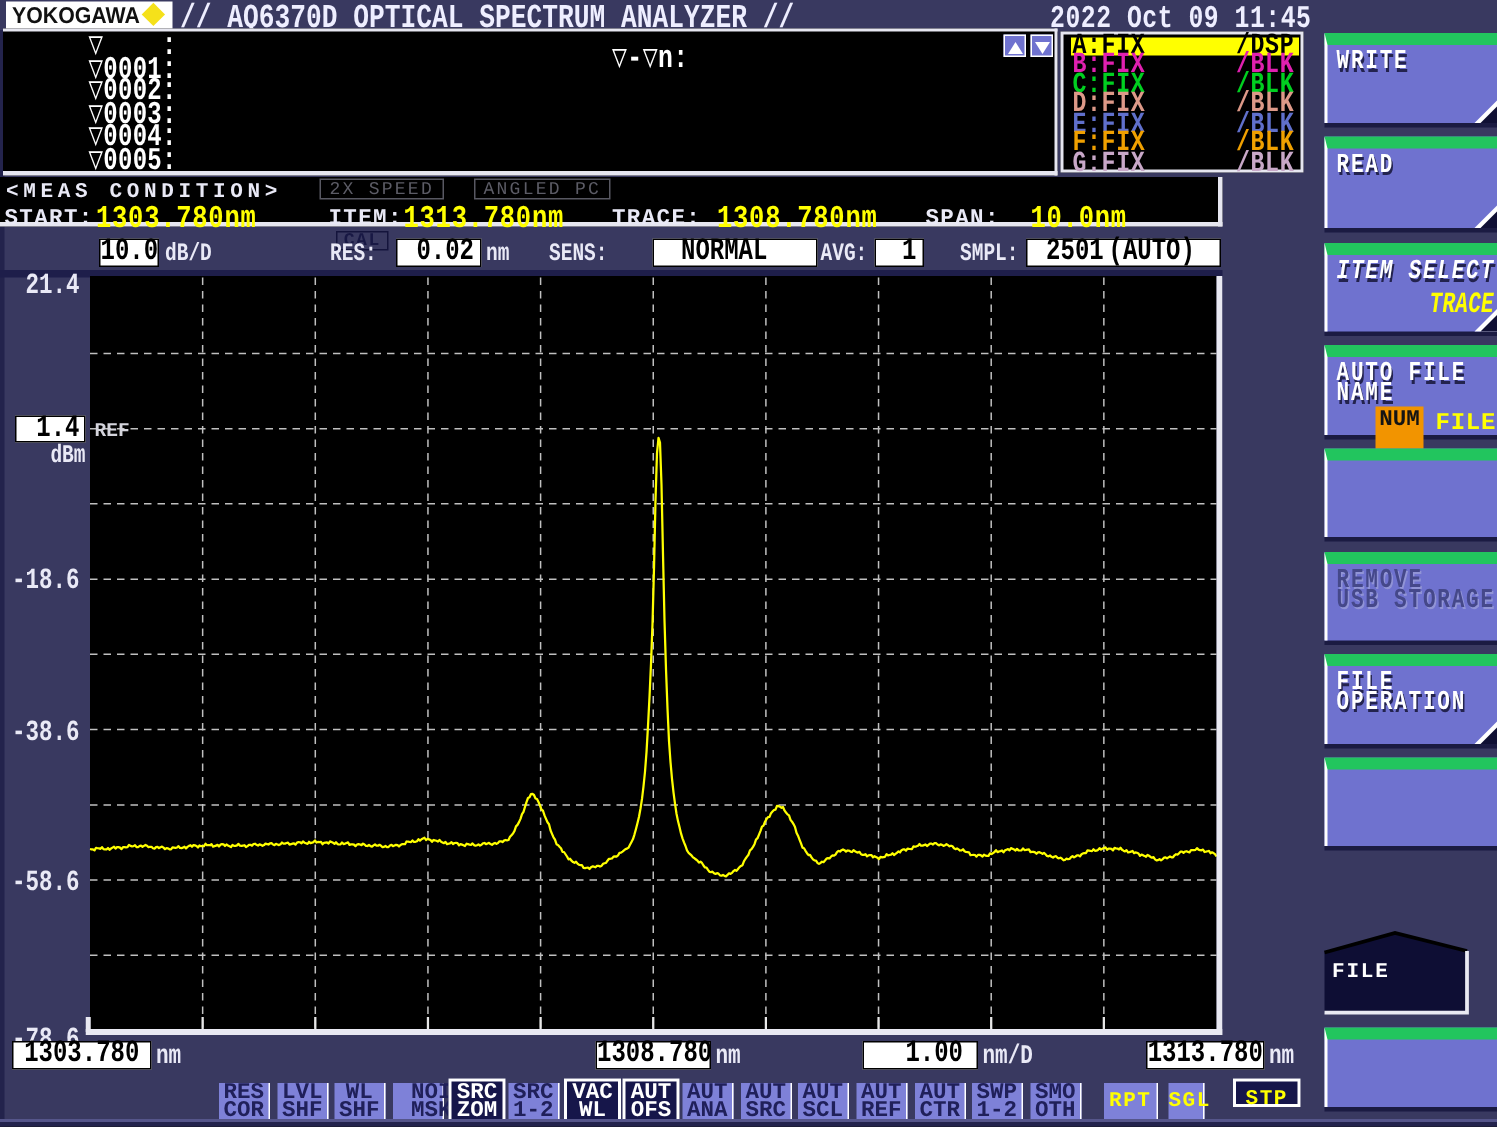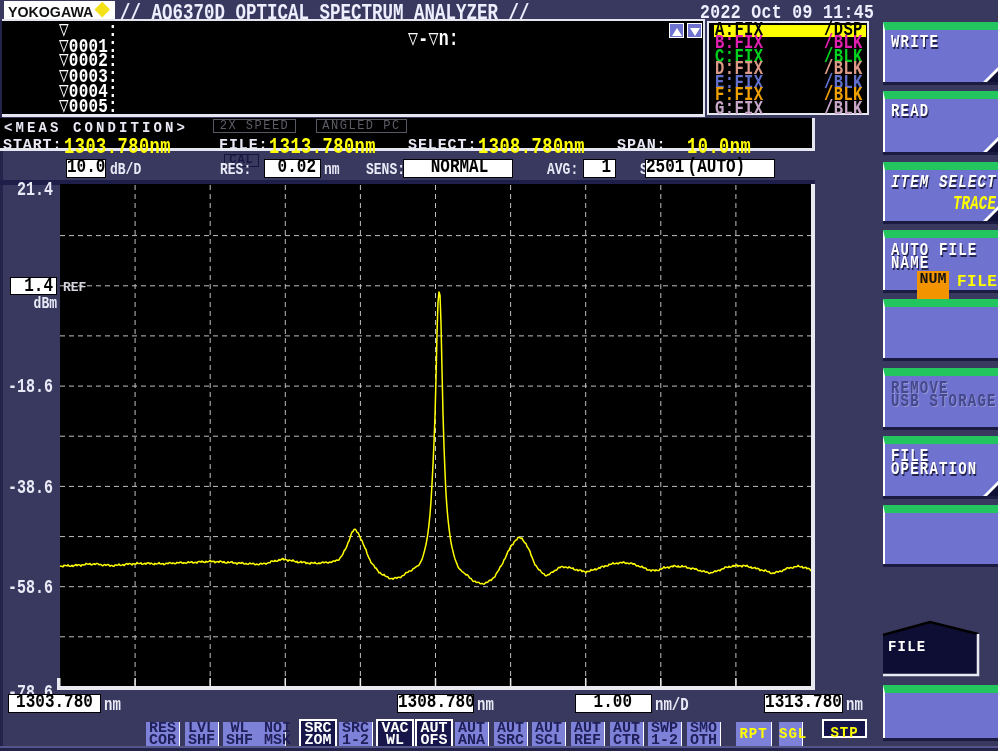--- a/index.html
+++ b/index.html
@@ -72,55 +72,55 @@
 <span style="color:#f0a000;">/BLK</span>
 <span style="color:#c8a8c8;">/BLK</span></div>
 
 <div class="abs" style="left:0;top:118px;width:815px;height:33px;background:#000;border-bottom:3px solid #e6e6f0;border-right:3px solid #e6e6f0;"></div>
 <div class="abs mono" style="left:4px;top:120px;font-size:14px;font-weight:bold;color:#e9e9f6;letter-spacing:3.1px;">&lt;MEAS CONDITION&gt;</div>
 <div class="abs mono" style="left:213px;top:119px;width:83px;height:14px;border:1px solid #585862;color:#5c5c66;font-size:12px;font-weight:normal;text-align:center;letter-spacing:1.5px;line-height:12px;">2X SPEED</div>
 <div class="abs mono" style="left:300px;top:119px;width:91px;height:14px;border:1px solid #585862;color:#5c5c66;font-size:12px;font-weight:normal;text-align:center;letter-spacing:1.5px;line-height:12px;margin-left:16px;">ANGLED PC</div>
 
 <div class="abs mono" style="left:3px;top:137px;font-size:15px;font-weight:bold;color:#e9e9f6;letter-spacing:0.9px;">START:</div>
 <div class="abs mono" style="left:64px;top:134.5px;font-size:17px;font-weight:bold;color:#ffff00;letter-spacing:0.5px;transform:scale(1,1.25);transform-origin:0 0;">1303.780nm</div>
-<div class="abs mono" style="left:219px;top:137px;font-size:15px;font-weight:bold;color:#e9e9f6;letter-spacing:0.9px;">FILE:</div>
+<div class="abs mono" style="left:219px;top:137px;font-size:15px;font-weight:bold;color:#e9e9f6;letter-spacing:0.9px;">ITEM:</div>
 <div class="abs mono" style="left:269px;top:134.5px;font-size:17px;font-weight:bold;color:#ffff00;letter-spacing:0.5px;transform:scale(1,1.25);transform-origin:0 0;">1313.780nm</div>
-<div class="abs mono" style="left:408px;top:137px;font-size:15px;font-weight:bold;color:#e9e9f6;letter-spacing:0.9px;">SELECT:</div>
+<div class="abs mono" style="left:408px;top:137px;font-size:15px;font-weight:bold;color:#e9e9f6;letter-spacing:0.9px;">TRACE:</div>
 <div class="abs mono" style="left:478px;top:134.5px;font-size:17px;font-weight:bold;color:#ffff00;letter-spacing:0.5px;transform:scale(1,1.25);transform-origin:0 0;">1308.780nm</div>
 <div class="abs mono" style="left:617px;top:137px;font-size:15px;font-weight:bold;color:#e9e9f6;letter-spacing:0.9px;">SPAN:</div>
 <div class="abs mono" style="left:687px;top:134.5px;font-size:17px;font-weight:bold;color:#ffff00;letter-spacing:0.5px;transform:scale(1,1.25);transform-origin:0 0;">10.0nm</div>
 
 <div class="abs mono" style="left:224px;top:154px;width:35px;height:13px;border:1px solid #14143c;color:#181844;font-size:12px;font-weight:bold;text-align:center;line-height:11px;letter-spacing:1px;">CAL</div>
 <div class="box mono" style="left:66px;top:159px;width:40px;height:19px;font-size:16px;line-height:17px;text-align:right;padding-right:3px;"><i>10.0</i></div>
 <div class="abs mono wlab" style="left:110px;top:162px;font-size:13px;">dB/D</div>
 <div class="abs mono wlab" style="left:220px;top:162px;font-size:13px;">RES:</div>
 <div class="box mono" style="left:264px;top:159px;width:57px;height:19px;font-size:16px;line-height:17px;text-align:right;padding-right:4px;"><i>0.02</i></div>
 <div class="abs mono wlab" style="left:324px;top:162px;font-size:13px;">nm</div>
 <div class="abs mono wlab" style="left:366px;top:162px;font-size:13px;">SENS:</div>
-<div class="box mono" style="left:403px;top:159px;width:110px;height:19px;font-size:16px;line-height:17px;text-align:center;padding-left:3px;"><i>NORMAL</i></div>
+<div class="box mono" style="left:435px;top:159px;width:110px;height:19px;font-size:16px;line-height:17px;text-align:left;padding-left:18px;"><i>NORMAL</i></div>
 <div class="abs mono wlab" style="left:547px;top:162px;font-size:13px;">AVG:</div>
 <div class="box mono" style="left:583px;top:159px;width:33px;height:19px;font-size:16px;line-height:17px;text-align:right;padding-right:4px;"><i>1</i></div>
 <div class="abs mono wlab" style="left:640px;top:162px;font-size:13px;">SMPL:</div>
-<div class="box mono" style="left:645px;top:159px;width:130px;height:19px;font-size:16px;line-height:17px;text-align:left;padding-right:4px;"><i>2501 (AUTO)</i></div>
+<div class="box mono" style="left:684px;top:159px;width:130px;height:19px;font-size:16px;line-height:17px;text-align:center;padding-right:4px;"><i>2501 (AUTO)</i></div>
 
 <div class="abs" style="left:0;top:180px;width:815px;height:4.5px;background:#1e1e4a;"></div>
 
 <div class="abs mono" style="left:0;top:182px;width:53px;font-size:15px;font-weight:bold;color:#e9e9f6;text-align:right;transform:scale(1,1.3);transform-origin:100% 50%;">21.4</div>
 <div class="box mono" style="left:10px;top:277px;width:47px;height:18px;font-size:16px;line-height:16px;text-align:right;padding-right:3px;"><i>1.4</i></div>
 <div class="abs mono" style="left:0;top:296px;width:57px;font-size:13px;font-weight:bold;color:#e9e9f6;text-align:right;transform:scale(1,1.3);transform-origin:100% 50%;">dBm</div>
 <div class="abs mono" style="left:0;top:379px;width:53px;font-size:15px;font-weight:bold;color:#e9e9f6;text-align:right;transform:scale(1,1.3);transform-origin:100% 50%;">-18.6</div>
 <div class="abs mono" style="left:0;top:480px;width:53px;font-size:15px;font-weight:bold;color:#e9e9f6;text-align:right;transform:scale(1,1.3);transform-origin:100% 50%;">-38.6</div>
 <div class="abs mono" style="left:0;top:580px;width:53px;font-size:15px;font-weight:bold;color:#e9e9f6;text-align:right;transform:scale(1,1.3);transform-origin:100% 50%;">-58.6</div>
 <div class="abs mono" style="left:0;top:685px;width:53px;font-size:15px;font-weight:bold;color:#e9e9f6;text-align:right;transform:scale(1,1.3);transform-origin:100% 50%;">-78.6</div>
 
 <div class="box mono" style="left:8px;top:694px;width:93px;height:19px;font-size:16px;line-height:17px;text-align:center;"><i>1303.780</i></div>
 <div class="abs mono wlab" style="left:104px;top:697px;font-size:14px;">nm</div>
 <div class="box mono" style="left:397px;top:694px;width:77px;height:19px;font-size:16px;line-height:17px;text-align:center;"><i>1308.780</i></div>
 <div class="abs mono wlab" style="left:477px;top:697px;font-size:14px;">nm</div>
-<div class="box mono" style="left:575px;top:694px;width:77px;height:19px;font-size:16px;line-height:17px;text-align:right;padding-right:19px;"><i>1.00</i></div>
+<div class="box mono" style="left:575px;top:694px;width:77px;height:19px;font-size:16px;line-height:17px;text-align:right;padding-right:9px;"><i>1.00</i></div>
 <div class="abs mono wlab" style="left:655px;top:697px;font-size:14px;">nm/D</div>
 <div class="box mono" style="left:764px;top:694px;width:79px;height:19px;font-size:16px;line-height:17px;text-align:center;"><i>1313.780</i></div>
 <div class="abs mono wlab" style="left:846px;top:697px;font-size:14px;">nm</div>
 
 <svg class="abs" style="left:57px;top:184px;" width="758" height="508" viewBox="0 0 758 508">
   <rect x="3" y="0" width="751" height="502" fill="#000"></rect>
   <line x1="78.1" y1="1" x2="78.1" y2="501" stroke="#c0c0c0" stroke-width="1" stroke-dasharray="5,4"></line>
   <line x1="153.2" y1="1" x2="153.2" y2="501" stroke="#c0c0c0" stroke-width="1" stroke-dasharray="5,4"></line>
   <line x1="228.3" y1="1" x2="228.3" y2="501" stroke="#c0c0c0" stroke-width="1" stroke-dasharray="5,4"></line>
   <line x1="303.4" y1="1" x2="303.4" y2="501" stroke="#c0c0c0" stroke-width="1" stroke-dasharray="5,4"></line>
@@ -150,21 +150,21 @@
   <path d="M3.0 382.0 L4.0 382.2 L5.0 382.3 L6.0 382.9 L7.0 381.2 L8.0 381.5 L9.0 381.6 L10.0 381.9 L11.0 380.8 L12.0 382.1 L13.0 382.3 L14.0 382.3 L15.0 381.3 L16.0 382.5 L17.0 381.7 L18.0 381.1 L19.0 380.5 L20.0 381.7 L21.0 380.8 L22.0 380.8 L23.0 381.1 L24.0 382.1 L25.0 380.8 L26.0 380.8 L27.0 380.9 L28.0 380.8 L29.0 379.3 L30.0 379.9 L31.0 380.2 L32.0 380.1 L33.0 379.5 L34.0 380.7 L35.0 380.8 L36.0 380.1 L37.0 379.7 L38.0 380.5 L39.0 379.9 L40.0 379.3 L41.0 379.8 L42.0 380.8 L43.0 380.5 L44.0 380.5 L45.0 381.5 L46.0 381.7 L47.0 380.8 L48.0 380.6 L49.0 381.4 L50.0 380.8 L51.0 380.4 L52.0 381.1 L53.0 382.1 L54.0 381.4 L55.0 381.6 L56.0 382.2 L57.0 382.3 L58.0 380.9 L59.0 381.1 L60.0 381.3 L61.0 381.0 L62.0 380.1 L63.0 381.3 L64.0 381.4 L65.0 381.1 L66.0 380.5 L67.0 381.6 L68.0 380.6 L69.0 379.9 L70.0 379.5 L71.0 380.5 L72.0 379.4 L73.0 379.6 L74.0 380.0 L75.0 381.0 L76.0 379.6 L77.0 380.1 L78.0 380.1 L79.0 380.1 L80.0 378.5 L81.0 379.5 L82.0 379.4 L83.0 379.5 L84.0 378.8 L85.0 380.4 L86.0 380.1 L87.0 379.8 L88.0 379.2 L89.0 380.3 L90.0 379.1 L91.0 378.8 L92.0 378.9 L93.0 380.0 L94.0 379.0 L95.0 379.7 L96.0 380.2 L97.0 380.7 L98.0 379.3 L99.0 379.9 L100.0 379.9 L101.0 379.6 L102.0 378.6 L103.0 379.8 L104.0 379.9 L105.0 379.7 L106.0 379.5 L107.0 380.7 L108.0 380.1 L109.0 379.3 L110.0 379.2 L111.0 379.8 L112.0 378.7 L113.0 378.5 L114.0 379.2 L115.0 379.7 L116.0 378.9 L117.0 379.2 L118.0 379.9 L119.0 379.4 L120.0 378.4 L121.0 378.7 L122.0 379.0 L123.0 378.2 L124.0 378.1 L125.0 379.0 L126.0 379.4 L127.0 378.6 L128.0 379.0 L129.0 379.4 L130.0 378.9 L131.0 377.7 L132.0 378.4 L133.0 378.4 L134.0 378.0 L135.0 377.7 L136.0 379.1 L137.0 378.8 L138.0 378.4 L139.0 378.2 L140.0 379.1 L141.0 377.7 L142.0 377.4 L143.0 377.5 L144.0 378.2 L145.0 377.0 L146.0 377.8 L147.0 378.2 L148.0 378.6 L149.0 377.2 L150.0 378.1 L151.0 377.8 L152.0 377.4 L153.0 376.3 L154.0 377.7 L155.0 377.3 L156.0 377.4 L157.0 377.2 L158.0 378.8 L159.0 377.9 L160.0 377.7 L161.0 377.6 L162.0 378.4 L163.0 376.9 L164.0 377.3 L165.0 377.8 L166.0 378.6 L167.0 377.5 L168.0 378.7 L169.0 379.0 L170.0 378.9 L171.0 377.7 L172.0 378.7 L173.0 378.4 L174.0 378.0 L175.0 377.6 L176.0 379.2 L177.0 378.9 L178.0 378.9 L179.0 379.1 L180.0 380.1 L181.0 379.0 L182.0 378.7 L183.0 379.0 L184.0 379.4 L185.0 378.4 L186.0 379.0 L187.0 379.9 L188.0 380.0 L189.0 379.3 L190.0 380.1 L191.0 380.4 L192.0 379.6 L193.0 379.0 L194.0 379.8 L195.0 379.8 L196.0 379.2 L197.0 379.8 L198.0 380.8 L199.0 380.6 L200.0 380.0 L201.0 380.7 L202.0 380.7 L203.0 379.7 L204.0 379.2 L205.0 380.1 L206.0 379.7 L207.0 379.2 L208.0 379.4 L209.0 380.3 L210.0 379.3 L211.0 378.8 L212.0 378.7 L213.0 378.8 L214.0 377.0 L215.0 377.1 L216.0 377.3 L217.0 377.4 L218.0 376.3 L219.0 377.3 L220.0 377.2 L221.0 376.8 L222.0 375.5 L223.0 376.4 L224.0 375.5 L225.0 375.0 L226.0 374.5 L227.0 376.0 L228.0 375.3 L229.0 375.6 L230.0 376.0 L231.0 377.2 L232.0 376.0 L233.0 376.3 L234.0 376.5 L235.0 377.1 L236.0 375.9 L237.0 377.1 L238.0 377.6 L239.0 378.1 L240.0 377.3 L241.0 378.8 L242.0 378.5 L243.0 378.2 L244.0 377.4 L245.0 378.7 L246.0 378.0 L247.0 377.9 L248.0 378.1 L249.0 379.6 L250.0 378.8 L251.0 379.1 L252.0 379.5 L253.0 380.0 L254.0 378.5 L255.0 378.8 L256.0 379.1 L257.0 379.2 L258.0 378.3 L259.0 379.4 L260.0 379.8 L261.0 379.5 L262.0 378.9 L263.0 379.7 L264.0 379.2 L265.0 378.2 L266.0 378.0 L267.0 378.8 L268.0 378.3 L269.0 377.9 L270.0 378.7 L271.0 379.2 L272.0 378.4 L273.0 378.0 L274.0 378.6 L275.0 378.0 L276.0 376.9 L277.0 376.9 L278.0 377.4 L279.0 376.4 L280.0 376.0 L281.0 376.2 L282.0 376.0 L283.0 373.9 L284.0 372.8 L285.0 371.7 L286.0 369.9 L287.0 366.9 L288.0 365.9 L289.0 364.1 L290.0 361.9 L291.0 358.7 L292.0 357.2 L293.0 353.9 L294.0 350.8 L295.0 348.0 L296.0 347.5 L297.0 345.4 L298.0 345.2 L299.0 346.0 L300.0 348.3 L301.0 348.7 L302.0 350.7 L303.0 353.0 L304.0 355.7 L305.0 356.5 L306.0 359.6 L307.0 361.9 L308.0 364.2 L309.0 365.5 L310.0 369.5 L311.0 371.9 L312.0 374.2 L313.0 375.8 L314.0 378.8 L315.0 379.4 L316.0 380.5 L317.0 381.5 L318.0 383.9 L319.0 384.0 L320.0 385.5 L321.0 387.0 L322.0 388.9 L323.0 388.5 L324.0 389.8 L325.0 390.7 L326.0 391.2 L327.0 390.4 L328.0 391.8 L329.0 392.5 L330.0 392.8 L331.0 392.8 L332.0 394.6 L333.0 394.8 L334.0 394.5 L335.0 394.4 L336.0 395.3 L337.0 394.2 L338.0 393.6 L339.0 393.8 L340.0 394.2 L341.0 393.2 L342.0 393.2 L343.0 393.7 L344.0 393.3 L345.0 391.9 L346.0 391.5 L347.0 391.3 L348.0 389.8 L349.0 388.5 L350.0 388.5 L351.0 388.3 L352.0 387.1 L353.0 386.9 L354.0 387.1 L355.0 386.3 L356.0 384.6 L357.0 384.4 L358.0 383.7 L359.0 382.9 L360.0 382.1 L361.0 381.8 L362.0 381.1 L363.0 379.2 L364.0 377.3 L365.0 375.4 L366.0 372.2 L367.0 368.6 L368.0 364.7 L369.0 360.5 L370.0 355.0 L371.0 348.6 L372.0 340.3 L373.0 330.5 L374.0 317.4 L375.0 300.0 L376.0 280.7 L377.0 258.6 L378.0 232.0 L379.0 194.8 L380.0 149.4 L381.0 118.1 L382.0 107.9 L383.0 111.1 L384.0 139.3 L385.0 185.7 L386.0 229.7 L387.0 262.2 L388.0 288.3 L389.0 310.0 L390.0 324.0 L391.0 335.2 L392.0 344.2 L393.0 351.8 L394.0 358.5 L395.0 363.4 L396.0 367.4 L397.0 371.6 L398.0 374.9 L399.0 377.6 L400.0 380.0 L401.0 382.9 L402.0 384.5 L403.0 385.4 L404.0 386.3 L405.0 387.6 L406.0 388.2 L407.0 389.0 L408.0 389.8 L409.0 391.1 L410.0 390.5 L411.0 391.3 L412.0 393.0 L413.0 394.3 L414.0 394.4 L415.0 395.9 L416.0 397.3 L417.0 397.4 L418.0 397.1 L419.0 398.2 L420.0 398.6 L421.0 398.1 L422.0 398.4 L423.0 399.6 L424.0 399.8 L425.0 399.3 L426.0 399.9 L427.0 400.2 L428.0 399.3 L429.0 398.2 L430.0 398.6 L431.0 397.9 L432.0 396.7 L433.0 396.0 L434.0 396.6 L435.0 395.3 L436.0 394.1 L437.0 393.3 L438.0 392.8 L439.0 390.1 L440.0 388.5 L441.0 387.1 L442.0 385.8 L443.0 382.9 L444.0 382.1 L445.0 380.6 L446.0 378.8 L447.0 375.7 L448.0 374.8 L449.0 372.4 L450.0 369.9 L451.0 367.1 L452.0 366.4 L453.0 363.8 L454.0 362.1 L455.0 360.7 L456.0 360.6 L457.0 358.1 L458.0 357.0 L459.0 356.0 L460.0 355.7 L461.0 353.2 L462.0 353.4 L463.0 353.8 L464.0 354.5 L465.0 354.0 L466.0 356.3 L467.0 357.7 L468.0 358.9 L469.0 359.6 L470.0 362.6 L471.0 363.8 L472.0 365.4 L473.0 367.3 L474.0 371.2 L475.0 373.1 L476.0 375.7 L477.0 378.3 L478.0 381.1 L479.0 381.5 L480.0 383.2 L481.0 384.8 L482.0 386.1 L483.0 385.9 L484.0 387.6 L485.0 388.9 L486.0 389.6 L487.0 389.7 L488.0 391.3 L489.0 391.9 L490.0 391.3 L491.0 390.5 L492.0 390.8 L493.0 389.7 L494.0 388.4 L495.0 388.1 L496.0 388.3 L497.0 387.1 L498.0 386.3 L499.0 386.4 L500.0 385.7 L501.0 384.1 L502.0 383.3 L503.0 383.7 L504.0 382.8 L505.0 382.3 L506.0 382.8 L507.0 383.7 L508.0 383.0 L509.0 383.1 L510.0 383.7 L511.0 384.0 L512.0 382.8 L513.0 383.5 L514.0 384.1 L515.0 384.4 L516.0 383.9 L517.0 385.5 L518.0 385.9 L519.0 385.9 L520.0 385.5 L521.0 386.9 L522.0 386.2 L523.0 386.0 L524.0 386.1 L525.0 387.6 L526.0 386.8 L527.0 387.3 L528.0 387.8 L529.0 388.7 L530.0 387.2 L531.0 387.6 L532.0 387.4 L533.0 387.2 L534.0 385.5 L535.0 386.3 L536.0 386.0 L537.0 385.8 L538.0 384.8 L539.0 386.0 L540.0 385.2 L541.0 384.5 L542.0 383.6 L543.0 384.3 L544.0 382.8 L545.0 382.3 L546.0 382.2 L547.0 383.1 L548.0 381.7 L549.0 381.9 L550.0 382.0 L551.0 382.0 L552.0 380.2 L553.0 380.5 L554.0 380.2 L555.0 379.8 L556.0 378.7 L557.0 379.8 L558.0 379.8 L559.0 379.4 L560.0 379.0 L561.0 380.0 L562.0 379.2 L563.0 378.4 L564.0 378.4 L565.0 379.0 L566.0 378.1 L567.0 378.1 L568.0 379.0 L569.0 379.6 L570.0 378.9 L571.0 379.2 L572.0 379.9 L573.0 379.5 L574.0 378.8 L575.0 379.4 L576.0 380.2 L577.0 379.8 L578.0 380.2 L579.0 381.5 L580.0 382.1 L581.0 381.6 L582.0 382.3 L583.0 383.0 L584.0 382.9 L585.0 382.2 L586.0 383.5 L587.0 384.0 L588.0 384.1 L589.0 384.2 L590.0 386.1 L591.0 386.0 L592.0 385.9 L593.0 386.0 L594.0 387.1 L595.0 385.9 L596.0 385.9 L597.0 386.2 L598.0 387.0 L599.0 385.8 L600.0 386.4 L601.0 386.6 L602.0 386.6 L603.0 384.9 L604.0 385.4 L605.0 384.7 L606.0 384.0 L607.0 382.8 L608.0 384.1 L609.0 383.6 L610.0 383.4 L611.0 383.0 L612.0 384.2 L613.0 382.9 L614.0 382.5 L615.0 382.1 L616.0 382.9 L617.0 381.4 L618.0 381.8 L619.0 382.3 L620.0 383.0 L621.0 381.9 L622.0 382.9 L623.0 383.0 L624.0 382.9 L625.0 381.6 L626.0 382.7 L627.0 382.6 L628.0 382.4 L629.0 382.3 L630.0 384.1 L631.0 383.9 L632.0 383.9 L633.0 384.2 L634.0 385.2 L635.0 384.2 L636.0 384.1 L637.0 384.6 L638.0 385.3 L639.0 384.6 L640.0 385.5 L641.0 386.6 L642.0 386.9 L643.0 386.3 L644.0 387.2 L645.0 387.7 L646.0 387.0 L647.0 386.8 L648.0 387.9 L649.0 388.2 L650.0 387.8 L651.0 388.5 L652.0 389.5 L653.0 389.2 L654.0 388.4 L655.0 388.8 L656.0 388.6 L657.0 387.5 L658.0 386.8 L659.0 387.6 L660.0 387.0 L661.0 386.3 L662.0 386.2 L663.0 386.9 L664.0 385.5 L665.0 384.9 L666.0 384.7 L667.0 384.7 L668.0 382.9 L669.0 383.1 L670.0 383.3 L671.0 383.4 L672.0 382.2 L673.0 383.2 L674.0 383.1 L675.0 382.6 L676.0 381.4 L677.0 382.4 L678.0 381.7 L679.0 381.3 L680.0 380.9 L681.0 382.5 L682.0 381.7 L683.0 381.8 L684.0 381.9 L685.0 382.9 L686.0 381.3 L687.0 381.6 L688.0 381.7 L689.0 382.3 L690.0 381.2 L691.0 382.5 L692.0 383.1 L693.0 383.6 L694.0 382.8 L695.0 384.3 L696.0 384.1 L697.0 383.8 L698.0 383.3 L699.0 384.8 L700.0 384.3 L701.0 384.5 L702.0 385.0 L703.0 386.6 L704.0 385.8 L705.0 386.1 L706.0 386.6 L707.0 387.2 L708.0 385.9 L709.0 386.5 L710.0 387.3 L711.0 387.8 L712.0 387.4 L713.0 388.9 L714.0 389.6 L715.0 389.4 L716.0 388.8 L717.0 389.5 L718.0 388.9 L719.0 387.8 L720.0 387.6 L721.0 388.2 L722.0 387.6 L723.0 387.0 L724.0 387.5 L725.0 387.5 L726.0 386.2 L727.0 385.5 L728.0 385.7 L729.0 384.9 L730.0 383.8 L731.0 383.8 L732.0 384.5 L733.0 383.7 L734.0 383.5 L735.0 383.9 L736.0 384.2 L737.0 382.7 L738.0 382.7 L739.0 382.8 L740.0 382.6 L741.0 381.4 L742.0 382.4 L743.0 382.8 L744.0 382.9 L745.0 382.4 L746.0 384.0 L747.0 383.8 L748.0 383.5 L749.0 383.3 L750.0 384.8 L751.0 384.2 L752.0 384.7 L753.0 385.4 L754.0 387.0" fill="none" stroke="#ffff00" stroke-width="1.5" stroke-linejoin="round"></path>
   <rect x="754" y="0" width="4" height="506" fill="#e9e9f2"></rect>
   <rect x="0" y="502" width="758" height="4" fill="#e9e9f2"></rect>
   <rect x="0" y="494" width="3.5" height="10" fill="#e9e9f2"></rect>
   <text x="6" y="106.5" font-family="Liberation Mono, monospace" font-size="13" font-weight="bold" fill="#d4d4dc">REF</text>
 </svg>
 
 <div class="bbtn" style="left:146px;">RES<br>COR</div>
 <div class="bbtn" style="left:185px;">LVL<br>SHF</div>
 <div class="bbtn" style="left:223px;">WL<br>SHF</div>
-<div class="bbtn" style="left:252px;padding-left:12px;">NOI<br>MSK</div>
+<div class="bbtn" style="left:262px;padding-left:12px;">NOI<br>MSK</div>
 <div class="bbtnd" style="left:299px;">SRC<br>ZOM</div>
 <div class="bbtn" style="left:339px;">SRC<br>1-2</div>
 <div class="bbtnd" style="left:376px;">VAC<br>WL</div>
 <div class="bbtnd" style="left:415px;">AUT<br>OFS</div>
 <div class="bbtn" style="left:455px;">AUT<br>ANA</div>
 <div class="bbtn" style="left:494px;">AUT<br>SRC</div>
 <div class="bbtn" style="left:532px;">AUT<br>SCL</div>
 <div class="bbtn" style="left:571px;">AUT<br>REF</div>
 <div class="bbtn" style="left:610px;">AUT<br>CTR</div>
 <div class="bbtn" style="left:648px;">SWP<br>1-2</div>

